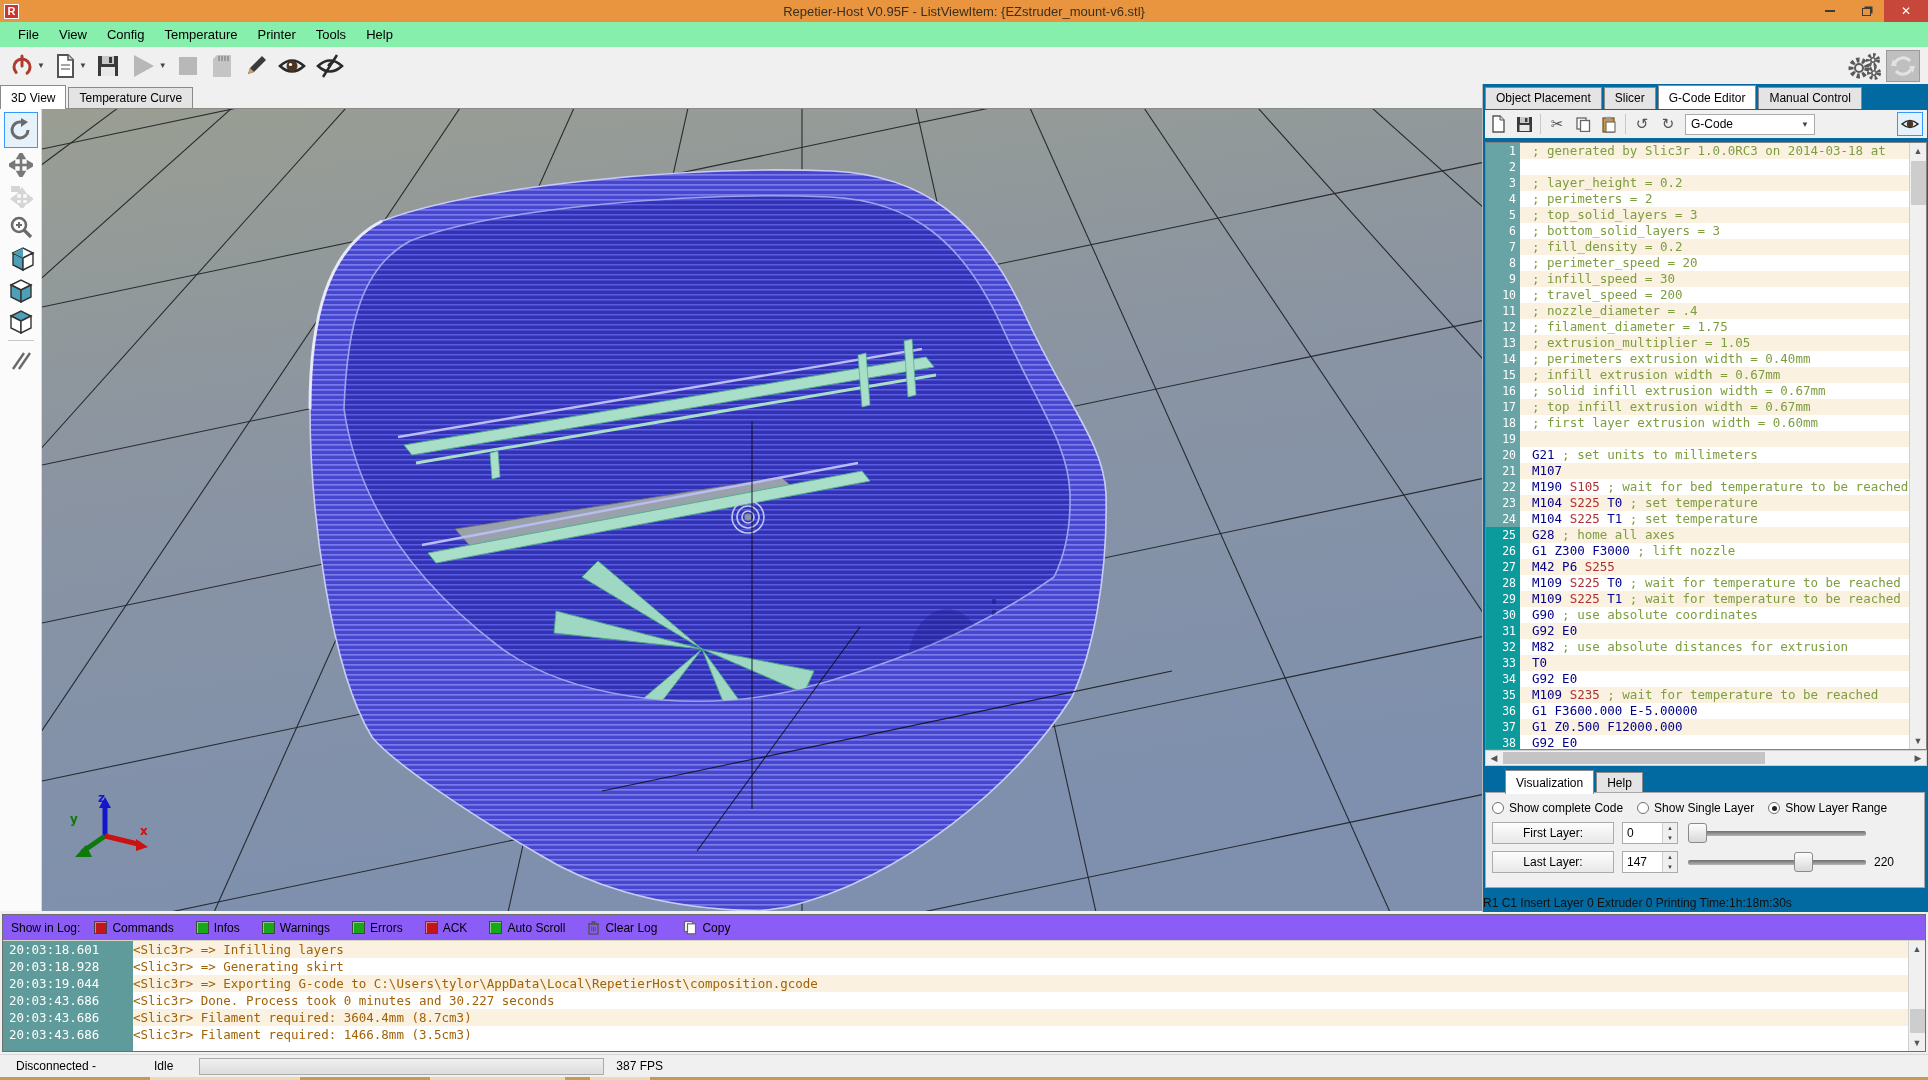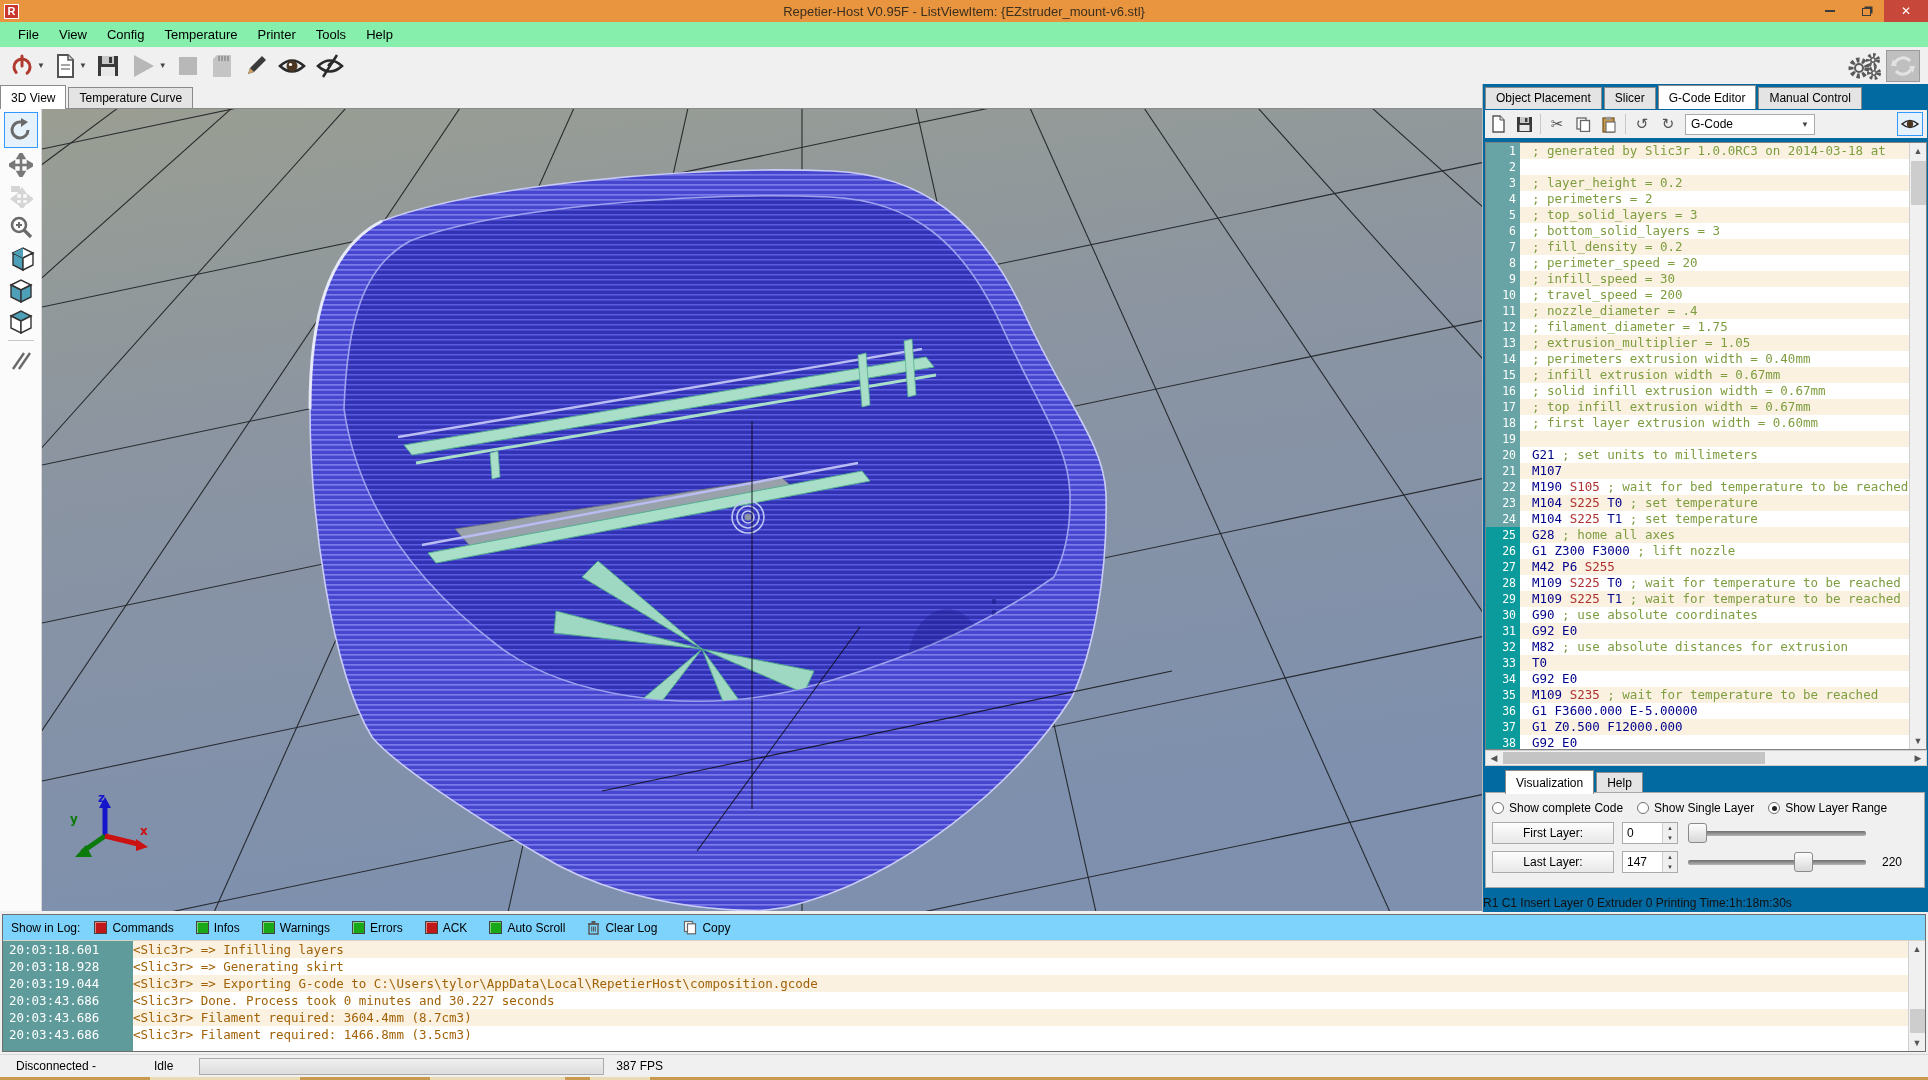--- a/index.html
+++ b/index.html
@@ -69,25 +69,25 @@
   .radio.checked .dot::after { content:""; position:absolute; left:2.5px; top:2.5px; width:5px; height:5px; border-radius:50%; background:#222; }
   .layer-row { display:flex; align-items:center; margin:6px 0 0 6px; height:23px; }
   .layer-btn { width:122px; height:22px; border:1px solid #ABABAB; background:linear-gradient(#FDFDFD,#E8E8E8); font-size:12px; display:flex; align-items:center; justify-content:center; }
   .spinner { width:56px; height:22px; border:1px solid #ABABAB; background:#fff; margin-left:8px; display:flex; }
   .spinner .val { flex:1; font-size:12px; padding:3px 0 0 4px; }
   .spin-arrows { width:15px; border-left:1px solid #D0D0D0; display:flex; flex-direction:column; }
   .spin-arrows span { flex:1; font-size:6px; color:#444; text-align:center; line-height:10px; background:#EFEFEF; }
   .slider { position:relative; width:178px; height:20px; margin-left:10px; }
   .slider .track { position:absolute; left:0; right:0; top:8px; height:5px; background:linear-gradient(#6e6e6e,#b5b5b5); border-radius:2px; }
   .slider .thumb { position:absolute; top:0; width:19px; height:20px; background:linear-gradient(#FDFDFD,#D8D8D8); border:1px solid #8a8a8a; border-radius:3px; }
-  .max-label { font-size:12px; margin-left:16px; }
+  .max-label { font-size:12px; margin-left:8px; }
   .editor-status { position:absolute; left:0; top:812px; font-size:12px; color:#111; }
   
   .log { position:absolute; left:2px; top:914px; width:1924px; height:138px; border:1px solid #6e6e6e; background:#fff; }
-  .log-header { height:26px; background:#7dd3fc; display:flex; align-items:center; padding-left:8px; border-bottom:1px solid #D8D4C4; }
+  .log-header { height:26px; background:#8b5cf6; display:flex; align-items:center; padding-left:8px; border-bottom:1px solid #D8D4C4; }
   .log-label { font-size:12px; margin-right:14px; }
   .log-toggle { display:flex; align-items:center; margin-right:22px; font-size:12px;text-align:center; }
   .log-toggle .sq { width:13px; height:13px; border:1px solid #444; margin-right:5px; box-shadow:inset 1px 1px 0 rgba(255,255,255,.45); }
   .log-action { display:flex; align-items:center; margin-right:26px; font-size:12px; }
   .log-body { position:relative; height:110px; overflow:hidden; }
   .log-gutter { position:absolute; left:0; top:0; width:130px; height:110px; background:#5F9B9B; }
   .log-row { position:relative; display:flex; height:17px; line-height:17px; font-family:"DejaVu Sans Mono", monospace; font-size:12.5px; }
   .log-row .ts { width:130px; flex:none; color:#fff; padding-left:6px; }
   .log-row .msg { flex:1; color:#a16207; padding-left:0; white-space:pre; overflow:hidden; }
   .log-row:nth-child(odd) .msg { background:#FAF1E1; }

